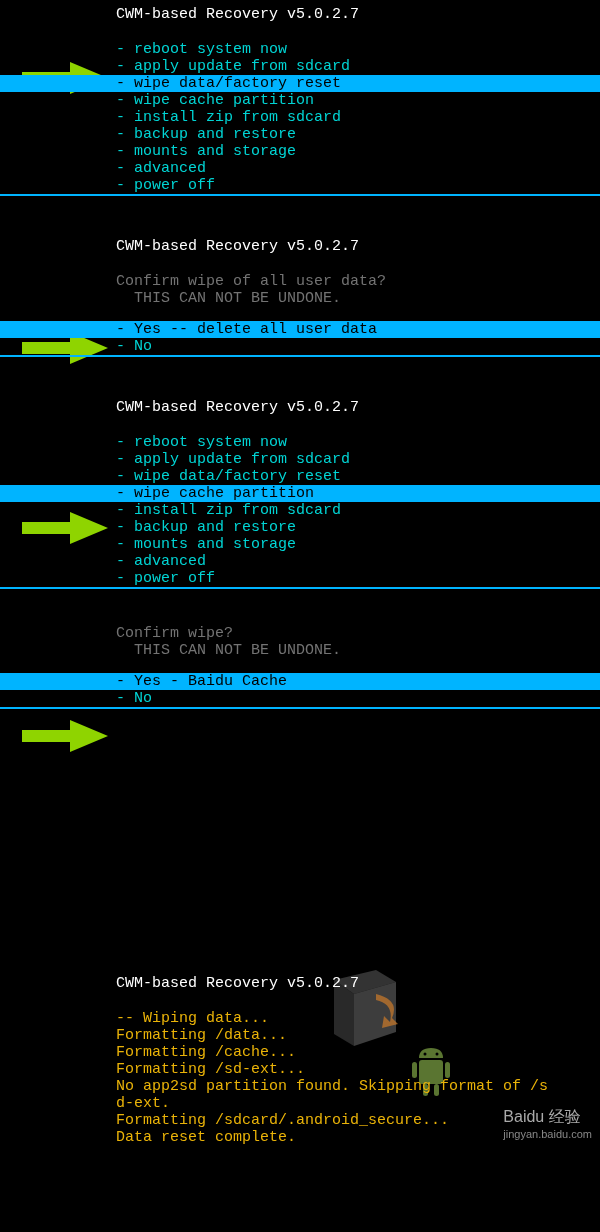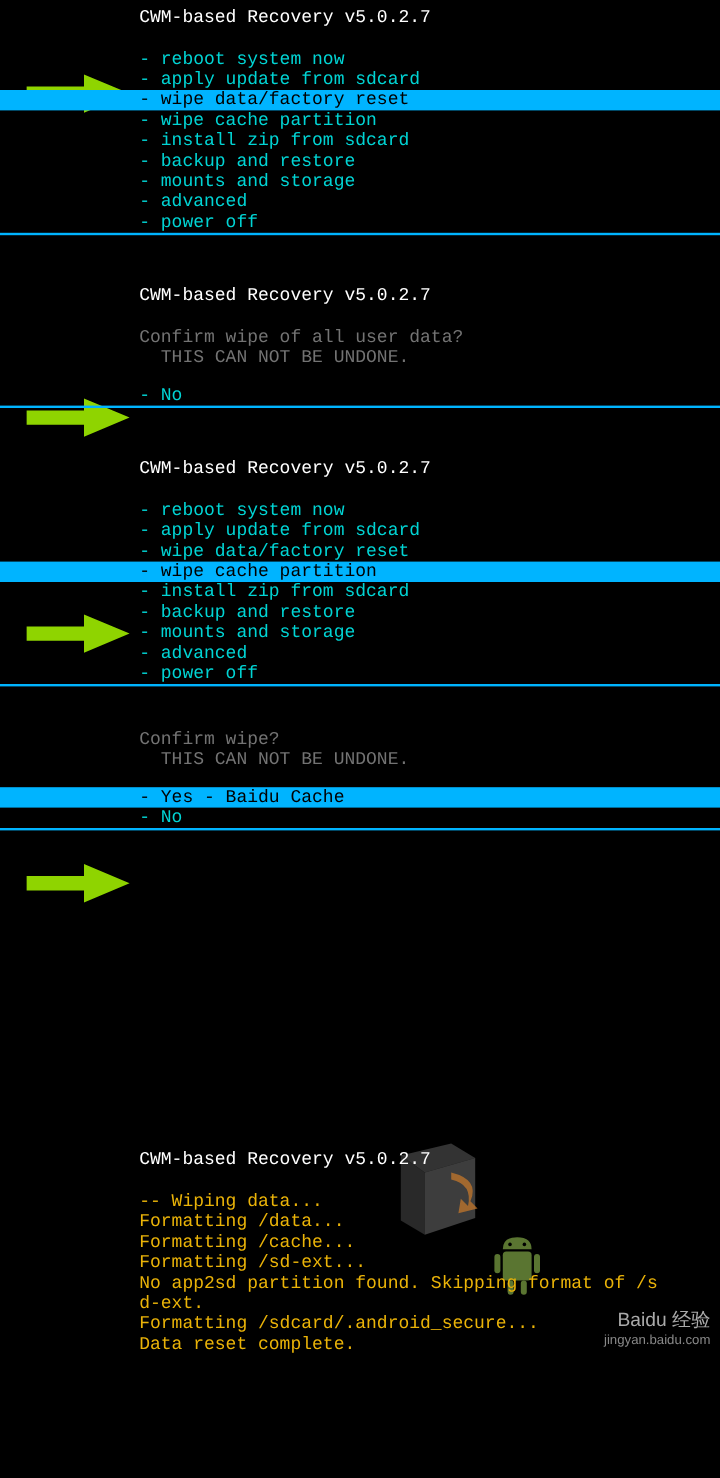--- a/index.html
+++ b/index.html
@@ -53,21 +53,20 @@
       width: 88px;
       height: 36px;
     }
     .arrow svg { width: 100%; height: 100%; }
     .watermark {
       position: absolute;
       right: 8px;
       bottom: 6px;
       color: #888;
       font-size: 11px;
-      text-align: right;
       font-family: Arial, sans-serif;
     }
     .watermark .brand { font-size: 16px; color: #aaa; }
     .android {
       position: absolute;
       right: 145px;
       bottom: 46px;
       width: 48px;
       height: 56px;
     }
@@ -119,20 +118,21 @@
 </div>
 
 <div class="spacer-md"></div>
 
 <div class="screen">
   <div class="title">CWM-based Recovery v5.0.2.7</div>
   <div class="spacer-sm"></div>
   <div class="confirm-text">Confirm wipe of all user data?</div>
   <div class="confirm-text" style="white-space:pre;">  THIS CAN NOT BE UNDONE.</div>
   <div class="spacer-sm"></div>
+  <div class="menu-item selected">-  Yes -- delete all user data</div>
   <div class="menu-item">-  No</div>
   <div class="divider"></div>
 </div>
 
 <div class="spacer-md"></div>
 
 <div class="screen">
   <div class="title">CWM-based Recovery v5.0.2.7</div>
   <div class="spacer-sm"></div>
   <div class="menu-item">- reboot system now</div>

